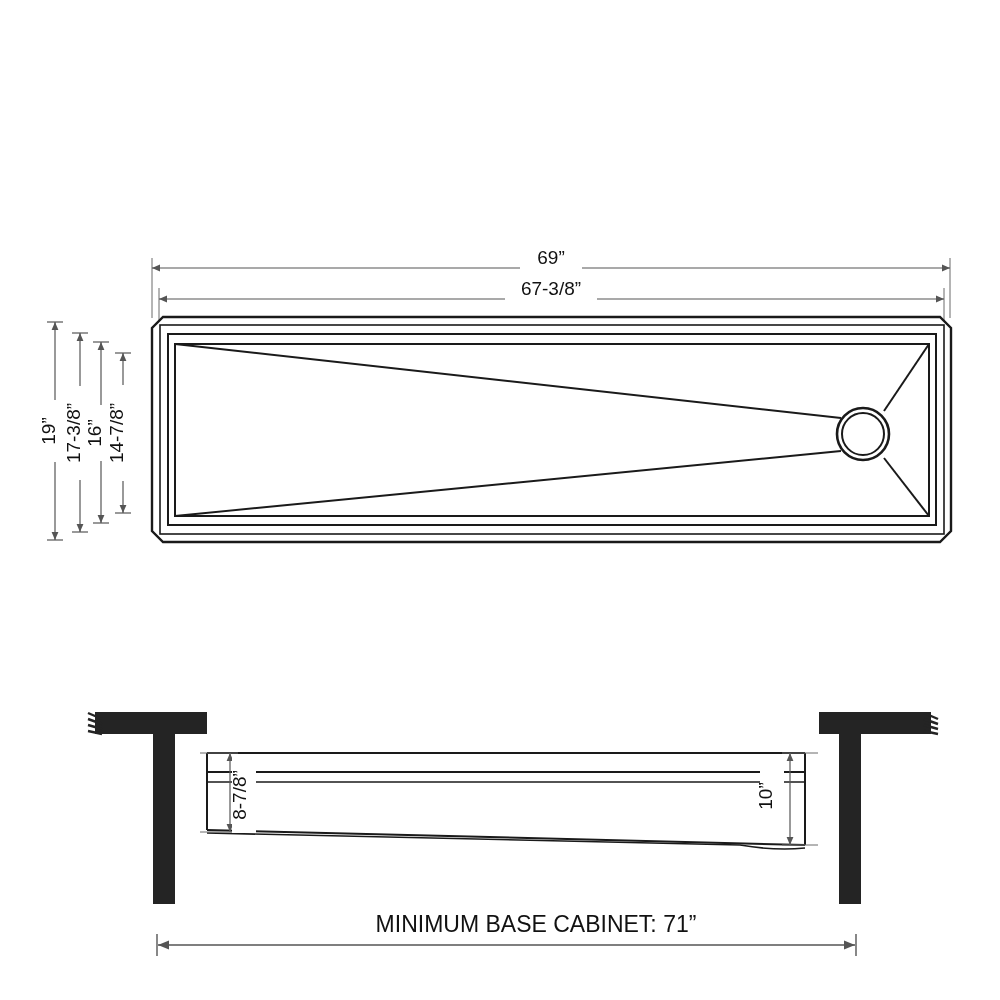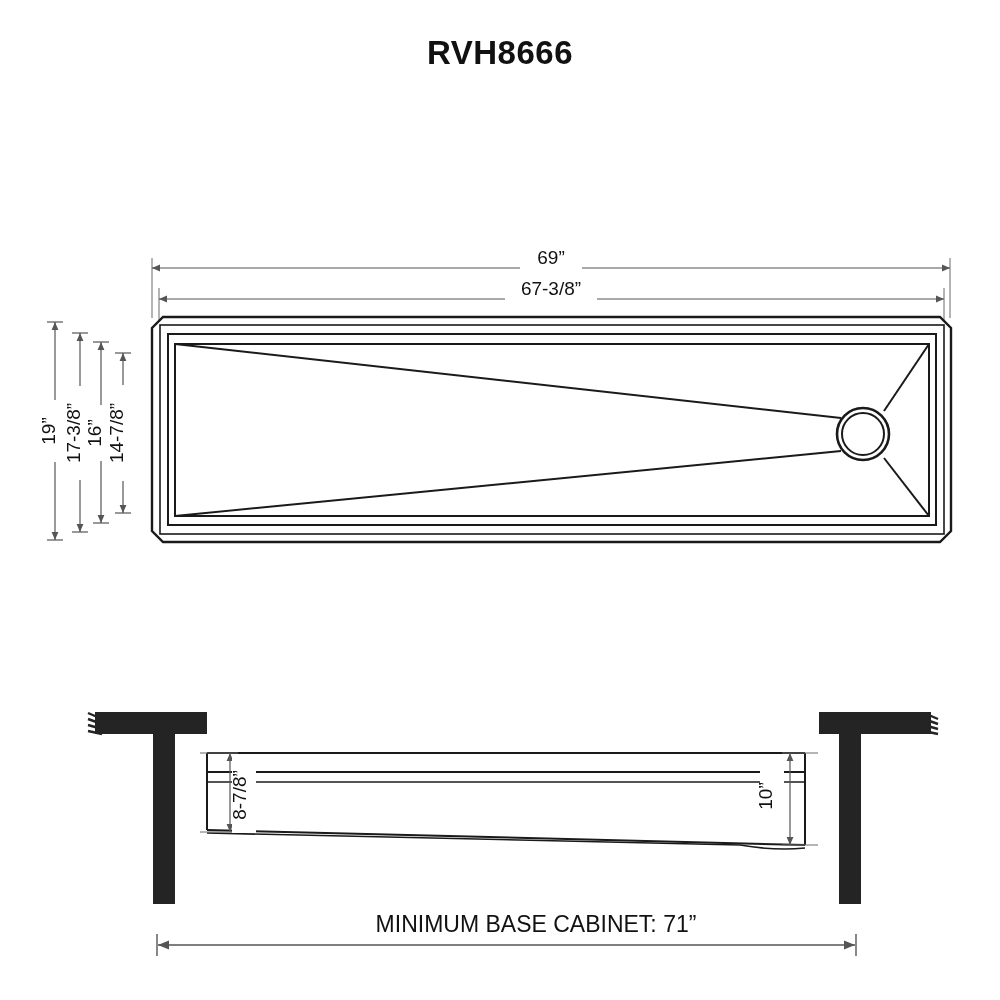--- a/index.html
+++ b/index.html
@@ -44,21 +44,20 @@
     font-family: "Liberation Sans", sans-serif;
     font-size: 23px;
     fill: #111111;
   }
 </style>
 </head>
 <body>
 
 <div id="sheet">
 
-  <div id="title">RVH8666</div>
 
   <svg id="drawing-svg" width="1000" height="1000" viewBox="0 0 1000 1000">
 
     <g>
 
       <g stroke="#6a6a6a" stroke-width="1">
         <line x1="152" y1="258" x2="152" y2="318"></line>
         <line x1="950" y1="258" x2="950" y2="318"></line>
         <line x1="159" y1="288" x2="159" y2="330"></line>
         <line x1="944" y1="288" x2="944" y2="330"></line>

